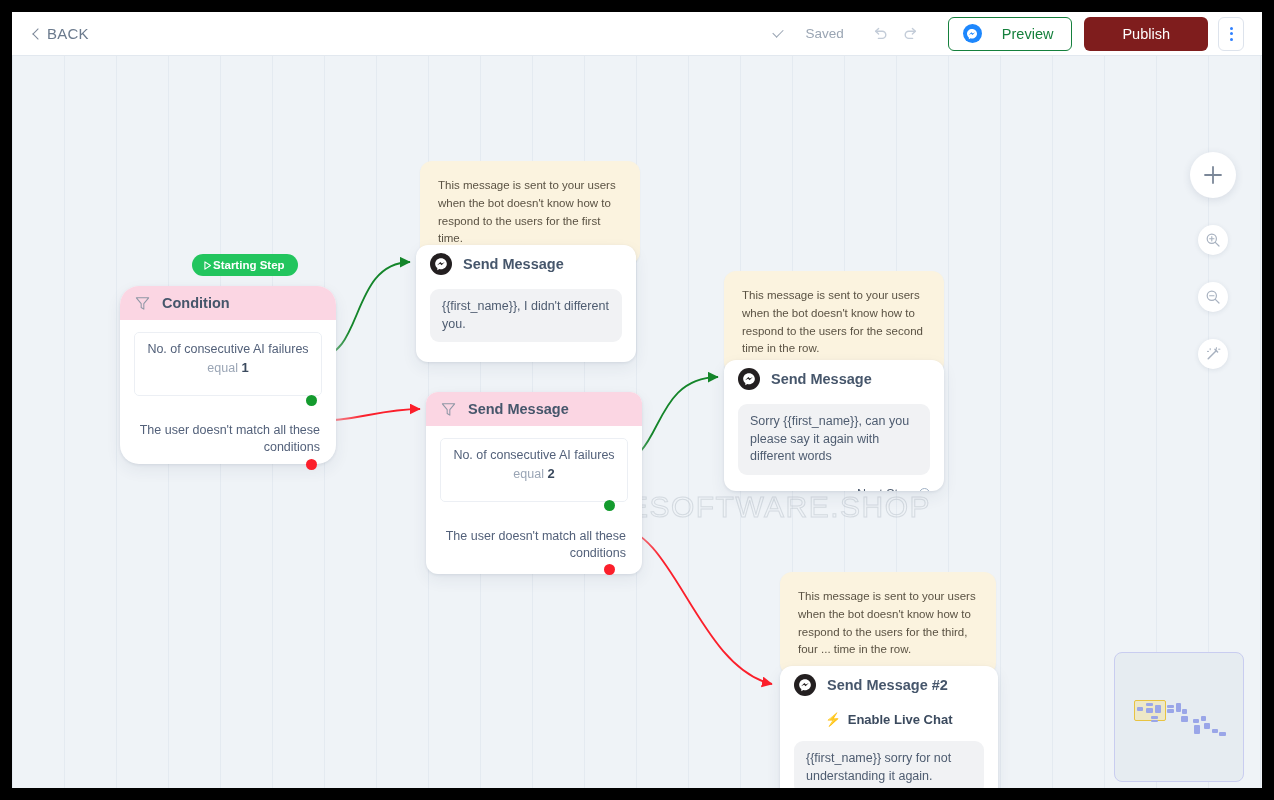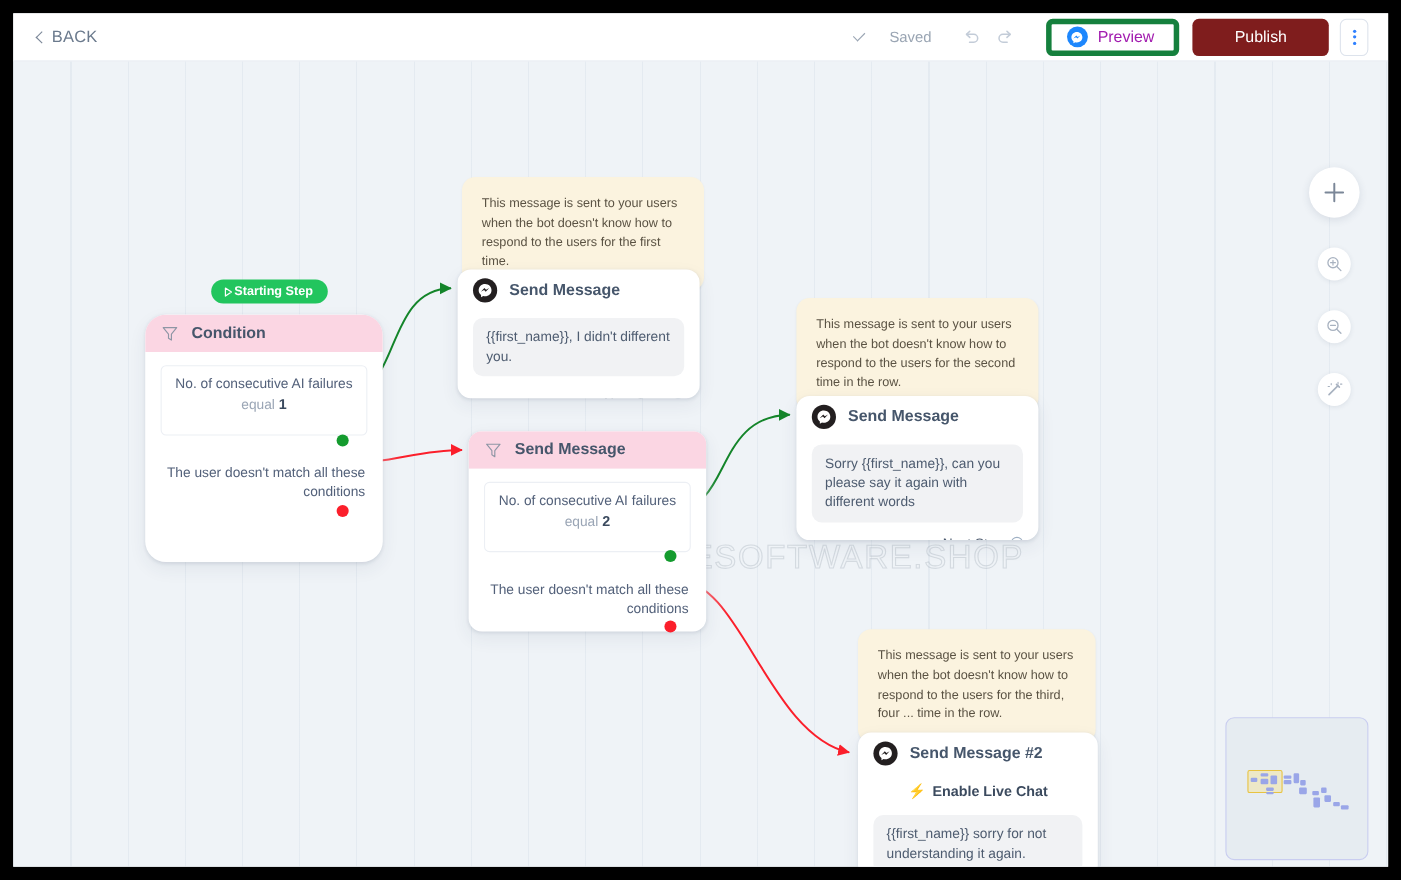--- a/index.html
+++ b/index.html
@@ -54,25 +54,25 @@
     width: 9px; height: 5px;
     border-left: 1.5px solid #9aa5b3; border-bottom: 1.5px solid #9aa5b3;
     transform: rotate(-45deg);
   }
   .hist-btn {
     width: 30px; height: 30px; display: flex; align-items: center; justify-content: center;
     cursor: pointer;
   }
   .hist-btn svg { display: block; }
   .preview-btn {
-    display: flex; align-items: center; gap: 9px;
+    display: flex; align-items: center; gap: 20px;
     height: 34px; padding: 0 18px 0 14px;
     margin-left: 22px;
-    border: 5px solid #15803d; border-radius: 6px; background: #fff;
-    color: #a21caf; font-size: 14.5px; cursor: pointer;
+    border: 1px solid #15803d; border-radius: 6px; background: #fff;
+    color: #15803d; font-size: 14.5px; cursor: pointer;
   }
   .msgr-ic {
     width: 19px; height: 19px; border-radius: 50%;
     background: #1d87fd; position: relative; flex: none;
     display: flex; align-items: center; justify-content: center;
   }
   .msgr-ic svg { display:block; }
   .msgr-dark { background: #231f20; }
   .publish-btn {
     height: 34px; padding: 0 38px; margin-left: 12px;
@@ -305,21 +305,21 @@
       <span>This message is sent to your users when the bot doesn't know how to respond to the users for the first time.</span>
     </div>
 
     <div class="start-badge" style="left:180px; top:198px;">
       <svg class="play-ic" viewBox="0 0 12 12">
         <path d="M3.2 2 L9.2 6 L3.2 10 Z" fill="none" stroke="#fff" stroke-width="1.2" stroke-linejoin="round"></path>
       </svg>
       <span>Starting Step</span>
     </div>
 
-    <div class="node" style="left:120px; top:230px; width:216px; height:225px;border-radius:19px;">
+    <div class="node" style="left:108px; top:230px; width:216px; height:178px;border-radius:19px;">
       <div class="node-head pink">
         <svg class="funnel-ic" viewBox="0 0 18 18">
           <path d="M2.5 3 H15.5 L10.4 9.2 V15 L7.6 13.2 V9.2 Z" fill="none" stroke="#8e96a5" stroke-width="1.1" stroke-linejoin="round"></path>
         </svg>
         <span>Condition</span>
       </div>
       <div class="node-body">
         <div class="cond-box">
           <div class="cond-line1">No. of consecutive AI failures</div>
           <div class="cond-line2">

